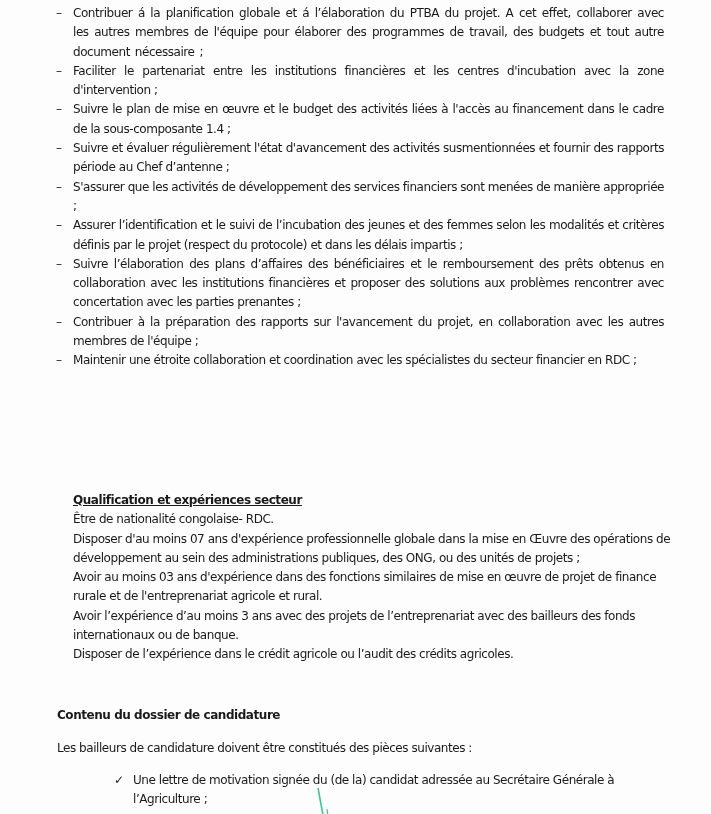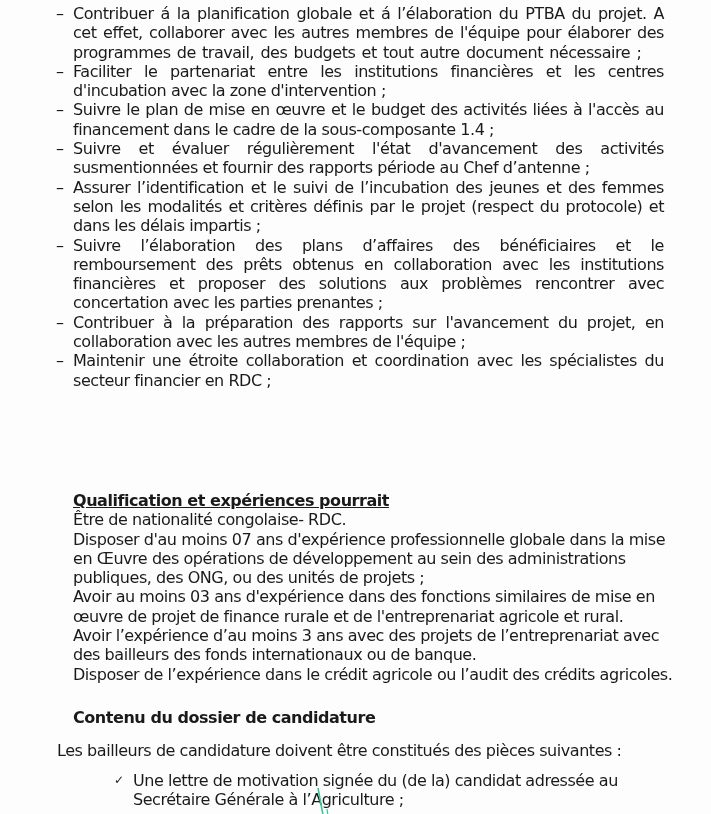--- a/index.html
+++ b/index.html
@@ -5,21 +5,21 @@
     html, body { margin: 0; padding: 0; }
     body {
       width: 711px; height: 814px; overflow: hidden;
       background: #fdfdfd;
       font-family: "DejaVu Sans", sans-serif;
       color: #1a1a1a;
       position: relative;
     }
     .page {
       position: absolute; left: 0; top: 0; width: 711px; height: 814px;
-      font-size: 16px;
+      font-size: 12px;
       letter-spacing: -0.45px;
     }
     ul.dash {
       list-style: none; margin: 0; padding: 0;
       position: absolute; left: 56px; top: 4px; width: 608px;
     }
     ul.dash li {
       position: relative; padding-left: 17px;
       line-height: 19.3px; text-align: justify;
       margin: 0;
@@ -29,21 +29,20 @@
     }
     .qual {
       position: absolute; left: 73px; top: 491px; width: 600px;
       line-height: 19.3px;
     }
     .qual-title { font-weight: bold; text-decoration: underline; }
     .qual p { margin: 0; }
     .dossier-title {
       position: absolute; left: 57px; top: 708px;
       font-weight: bold;
-      margin-left: 16px;
     }
     .dossier-intro {
       position: absolute; left: 57px; top: 741px;
     }
     ul.check {
       list-style: none; margin: 0; padding: 0;
       position: absolute; left: 114px; top: 771px; width: 568px;
     }
     ul.check li {
       position: relative; padding-left: 19px; line-height: 19.3px;
@@ -57,28 +56,29 @@
   </style>
 </head>
 <body>
 
 <div class="page">
   <ul class="dash">
     <li style="word-spacing:1.5px">Contribuer á la planification globale et á l’élaboration du PTBA du projet. A cet effet, collaborer avec les autres membres de l'équipe pour élaborer des programmes de travail, des budgets et tout autre document nécessaire ;</li>
     <li>Faciliter le partenariat entre les institutions financières et les centres d'incubation avec la zone d'intervention ;</li>
     <li>Suivre le plan de mise en œuvre et le budget des activités liées à l'accès au financement dans le cadre de la sous-composante 1.4 ;</li>
     <li>Suivre et évaluer régulièrement l'état d'avancement des activités susmentionnées et fournir des rapports période au Chef d’antenne ;</li>
+    <li>S'assurer que les activités de développement des services financiers sont menées de manière appropriée ;</li>
     <li>Assurer l’identification et le suivi de l’incubation des jeunes et des femmes selon les modalités et critères définis par le projet (respect du protocole) et dans les délais impartis ;</li>
     <li>Suivre l’élaboration des plans d’affaires des bénéficiaires et le remboursement des prêts obtenus en collaboration avec les institutions financières et proposer des solutions aux problèmes rencontrer avec concertation avec les parties prenantes ;</li>
     <li>Contribuer à la préparation des rapports sur l'avancement du projet, en collaboration avec les autres membres de l'équipe ;</li>
     <li>Maintenir une étroite collaboration et coordination avec les spécialistes du secteur financier en RDC ;</li>
   </ul>
 
   <div class="qual">
-    <div class="qual-title">Qualification et expériences pourrait</div>
+    <div class="qual-title">Qualification et expériences secteur</div>
     <p>Être de nationalité congolaise- RDC.</p>
     <p>Disposer d'au moins 07 ans d'expérience professionnelle globale dans la mise en Œuvre des opérations de développement au sein des administrations publiques, des ONG, ou des unités de projets ;</p>
     <p>Avoir au moins 03 ans d'expérience dans des fonctions similaires de mise en œuvre de projet de finance rurale et de l'entreprenariat agricole et rural.</p>
     <p>Avoir l’expérience d’au moins 3 ans avec des projets de l’entreprenariat avec des bailleurs des fonds internationaux ou de banque.</p>
     <p>Disposer de l’expérience dans le crédit agricole ou l’audit des crédits agricoles.</p>
   </div>
 
   <div class="dossier-title">Contenu du dossier de candidature</div>
   <div class="dossier-intro">Les bailleurs de candidature doivent être constitués des pièces suivantes :</div>
   <ul class="check">

